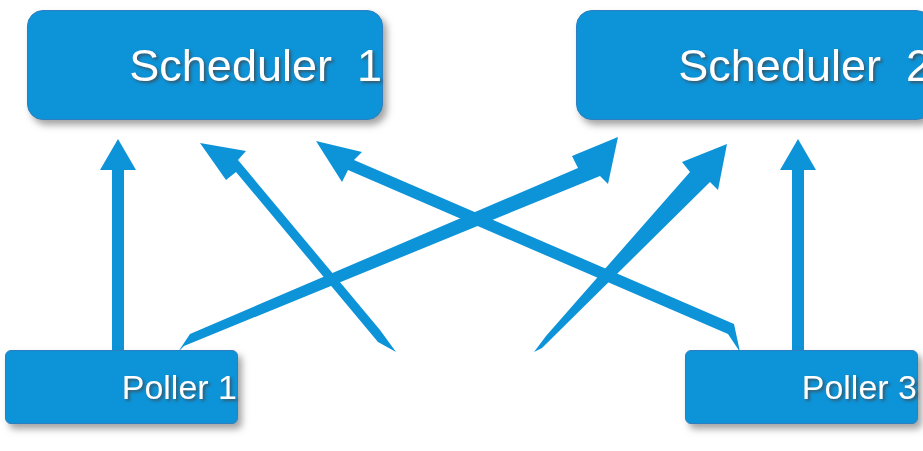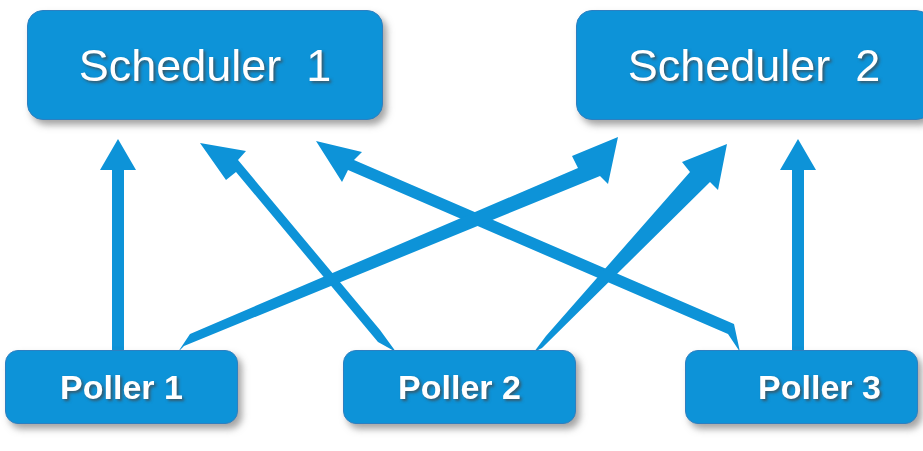--- a/index.html
+++ b/index.html
@@ -25,21 +25,21 @@
     height: 451px;
   }
   .node {
     position: absolute;
     box-sizing: border-box;
     background: #0d93d8;
     border: 1.5px solid #2e7fc0;
     border-radius: 14px;
     display: flex;
     align-items: center;
-    justify-content: center;
+    justify-content: flex-end;
     color: #ffffff;
     box-shadow: 4px 5px 7px rgba(90, 90, 90, 0.55);
     z-index: 3;
   }
   .node-label {
     color: #ffffff;
     text-shadow: 2px 2px 3px rgba(70, 70, 70, 0.75);
     white-space: pre;
     line-height: 1;
   }
@@ -51,22 +51,21 @@
   }
   .scheduler .node-label {
     font-size: 45px;
   }
   #node-scheduler-1 { left: 27px; }
   #node-scheduler-2 { left: 576px; }
 
   .poller {
     height: 74px;
     top: 350px;
-    border-radius: 13px;
-    font-weight: bold;
+    border-radius: 6px;
   }
   .poller .node-label {
     font-size: 34px;
   }
   #node-poller-1 { left: 5px;   width: 233px; }
   #node-poller-2 { left: 343px; width: 233px; }
   #node-poller-3 { left: 685px; width: 233px; padding-left: 36px; }
 </style>
 </head>
 <body>
@@ -105,21 +104,18 @@
   </div>
 
   <div class="node scheduler" id="node-scheduler-2">
     <span class="node-label">Scheduler  2</span>
   </div>
 
   <div class="node poller" id="node-poller-1">
     <span class="node-label">Poller 1</span>
   </div>
 
-  <div class="node poller" id="node-poller-2">
-    <span class="node-label">Poller 2</span>
-  </div>
 
   <div class="node poller" id="node-poller-3">
     <span class="node-label">Poller 3</span>
   </div>
 
 </div>
 
 </body></html>

